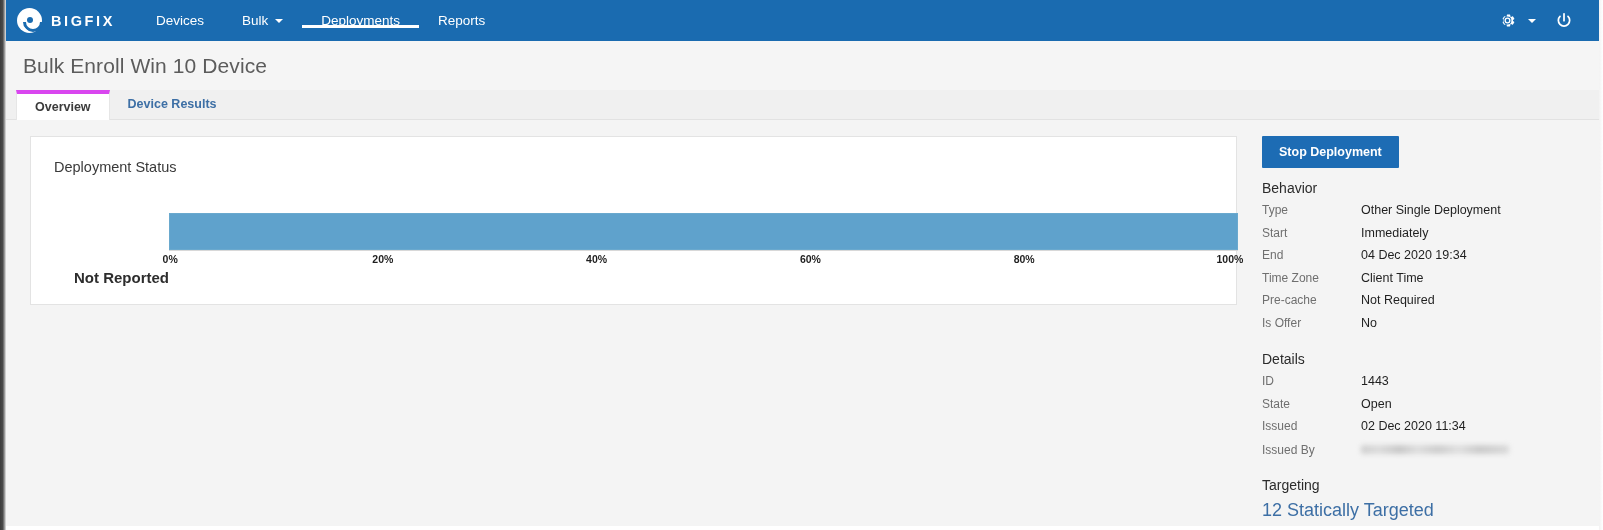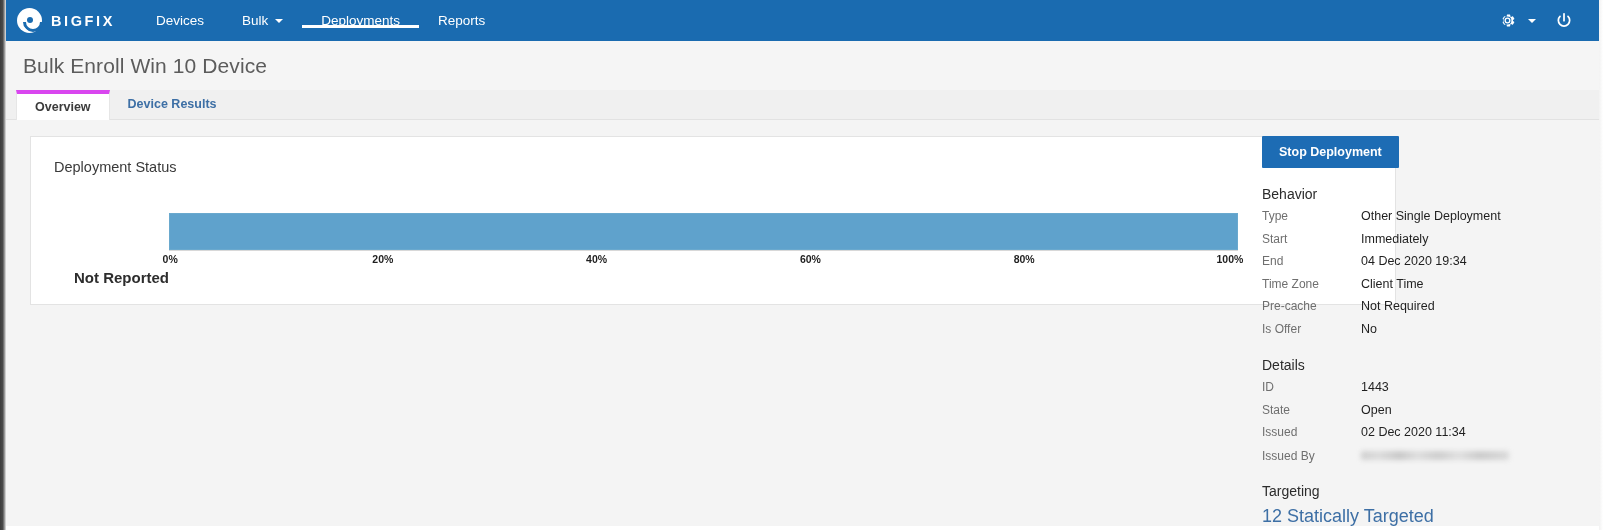--- a/index.html
+++ b/index.html
@@ -159,21 +159,21 @@
   
   .content {
     position: absolute; left: 6px; top: 120px;
     width: 1593px; height: 406px;
     background: #f4f4f4;
   }
 
   
   .chart-card {
     position: absolute; left: 24px; top: 16px;
-    width: 1366px; height: 169px;
+    width: 1207px; height: 169px;
     background: #ffffff;
     border: 1px solid #e3e3e3;
   }
   .chart-title {
     position: absolute; left: 23px; top: 22px;
     font-size: 14.5px; color: #3a3a3a;
   }
 
   .plot {
     position: absolute; left: 0; top: 76px;
@@ -215,21 +215,21 @@
     width: 330px; height: 390px;
   }
   .stop-btn {
     display: block;
     background: #1d6cb4;
     color: #ffffff;
     border: none;
     font-family: "Liberation Sans", sans-serif;
     font-size: 12.5px; font-weight: bold;
     padding: 9px 17px;
-    margin: 0 0 18px 6px;
+    margin: 0 0 12px 6px;
     cursor: pointer;
     border-radius: 1px;
   }
   .section-title {
     font-size: 14px; color: #2b2b2b;
     margin: 0 0 7px 6px;
     font-weight: normal;
   }
   .kv-row {
     display: flex; align-items: baseline;

